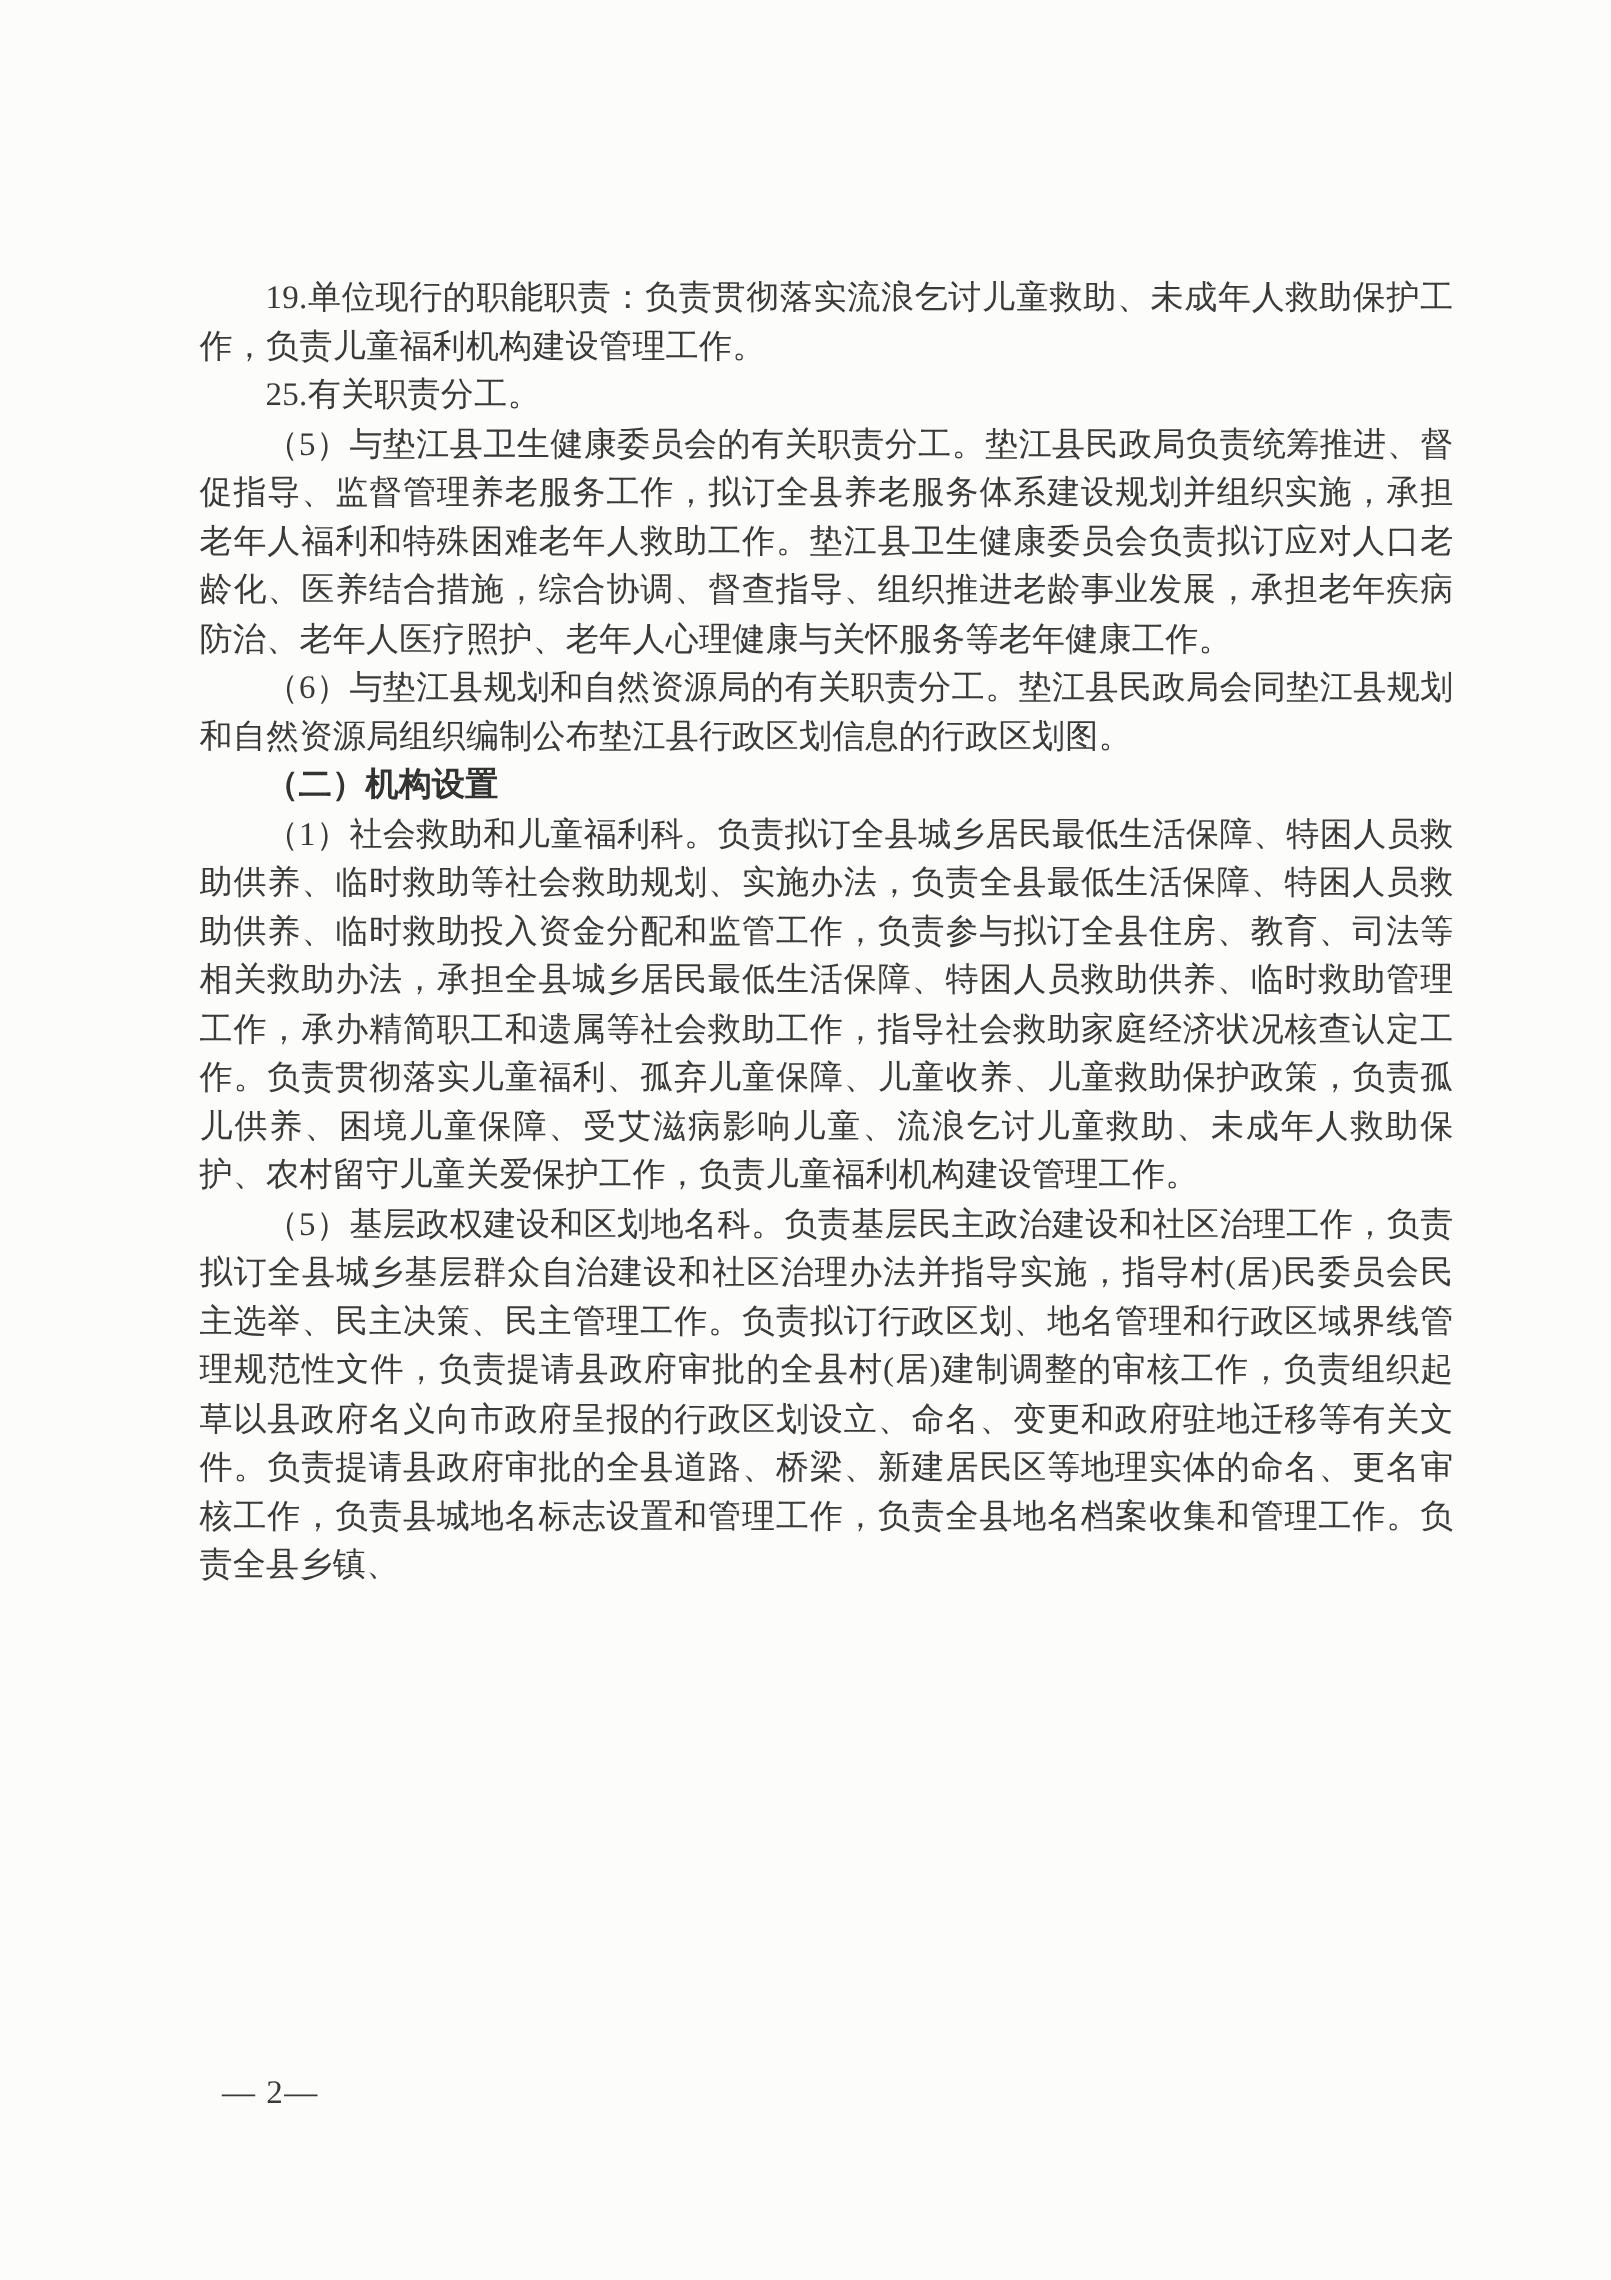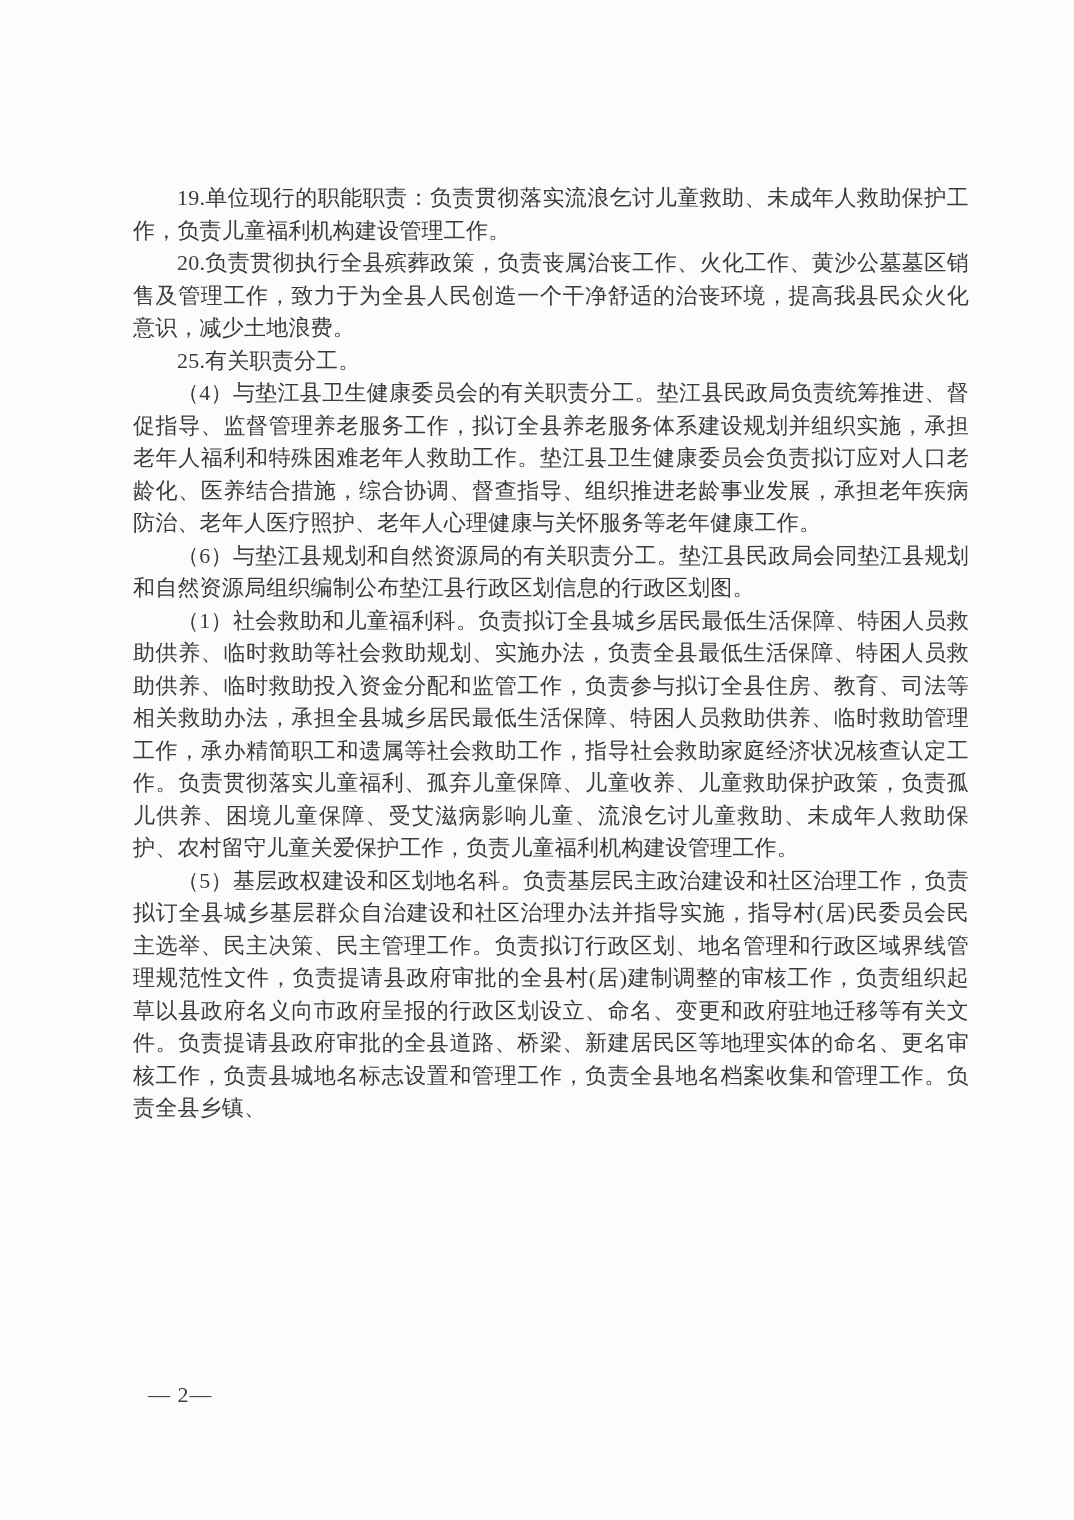--- a/index.html
+++ b/index.html
@@ -46,21 +46,21 @@
     color: #3a3a3a;
     letter-spacing: 1px;
   }
 </style>
 </head>
 <body>
 
 <div class="page">
   <div class="content">
     <p>19.单位现行的职能职责：负责贯彻落实流浪乞讨儿童救助、未成年人救助保护工作，负责儿童福利机构建设管理工作。</p>
-    <p>20.负责贯彻执行全县殡葬政策，负责丧属治丧工作、火化工作、黄沙公墓墓区销售及管理工作，致力于为全县人民创造一个干净舒适的治丧环境，提高我县民众火化意识，减少土地浪费。</p>
     <p>25.有关职责分工。</p>
-    <p>（4）与垫江县卫生健康委员会的有关职责分工。垫江县民政局负责统筹推进、督促指导、监督管理养老服务工作，拟订全县养老服务体系建设规划并组织实施，承担老年人福利和特殊困难老年人救助工作。垫江县卫生健康委员会负责拟订应对人口老龄化、医养结合措施，综合协调、督查指导、组织推进老龄事业发展，承担老年疾病防治、老年人医疗照护、老年人心理健康与关怀服务等老年健康工作。</p>
+    <p>（5）与垫江县卫生健康委员会的有关职责分工。垫江县民政局负责统筹推进、督促指导、监督管理养老服务工作，拟订全县养老服务体系建设规划并组织实施，承担老年人福利和特殊困难老年人救助工作。垫江县卫生健康委员会负责拟订应对人口老龄化、医养结合措施，综合协调、督查指导、组织推进老龄事业发展，承担老年疾病防治、老年人医疗照护、老年人心理健康与关怀服务等老年健康工作。</p>
     <p>（6）与垫江县规划和自然资源局的有关职责分工。垫江县民政局会同垫江县规划和自然资源局组织编制公布垫江县行政区划信息的行政区划图。</p>
+    <p class="heading">（二）机构设置</p>
     <p>（1）社会救助和儿童福利科。负责拟订全县城乡居民最低生活保障、特困人员救助供养、临时救助等社会救助规划、实施办法，负责全县最低生活保障、特困人员救助供养、临时救助投入资金分配和监管工作，负责参与拟订全县住房、教育、司法等相关救助办法，承担全县城乡居民最低生活保障、特困人员救助供养、临时救助管理工作，承办精简职工和遗属等社会救助工作，指导社会救助家庭经济状况核查认定工作。负责贯彻落实儿童福利、孤弃儿童保障、儿童收养、儿童救助保护政策，负责孤儿供养、困境儿童保障、受艾滋病影响儿童、流浪乞讨儿童救助、未成年人救助保护、农村留守儿童关爱保护工作，负责儿童福利机构建设管理工作。</p>
     <p>（5）基层政权建设和区划地名科。负责基层民主政治建设和社区治理工作，负责拟订全县城乡基层群众自治建设和社区治理办法并指导实施，指导村(居)民委员会民主选举、民主决策、民主管理工作。负责拟订行政区划、地名管理和行政区域界线管理规范性文件，负责提请县政府审批的全县村(居)建制调整的审核工作，负责组织起草以县政府名义向市政府呈报的行政区划设立、命名、变更和政府驻地迁移等有关文件。负责提请县政府审批的全县道路、桥梁、新建居民区等地理实体的命名、更名审核工作，负责县城地名标志设置和管理工作，负责全县地名档案收集和管理工作。负责全县乡镇、</p>
   </div>
   <div class="footer">— 2—</div>
 </div>
 
 </body></html>

